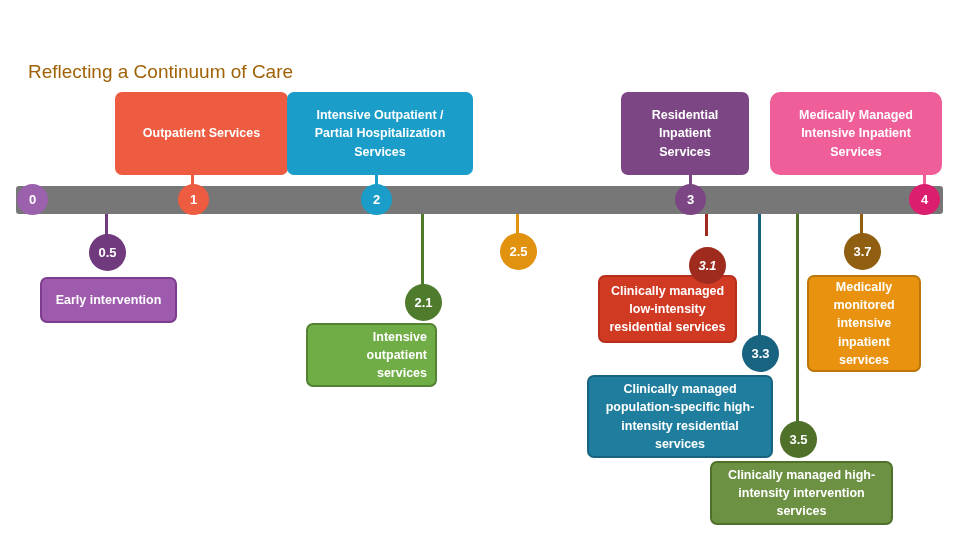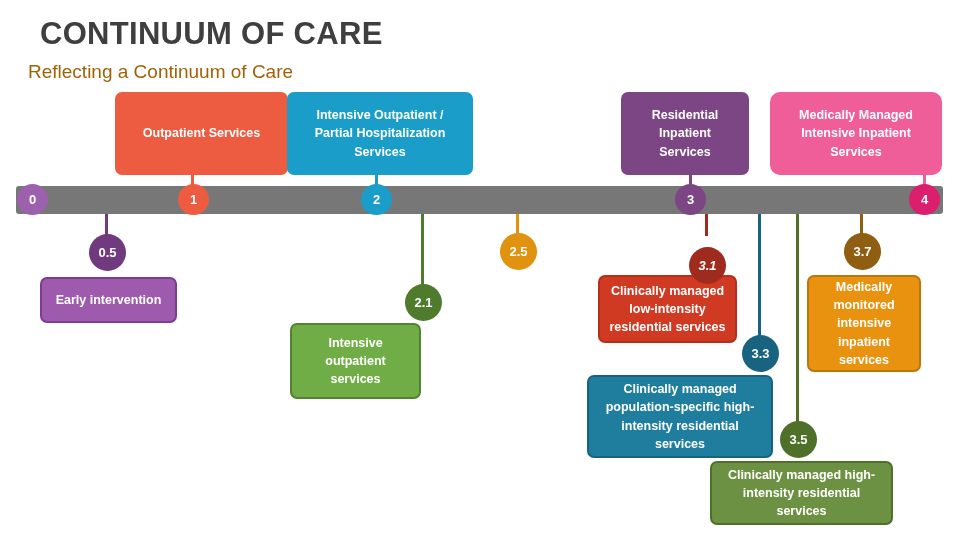--- a/index.html
+++ b/index.html
@@ -51,33 +51,32 @@
   
   .vc05{left:89px;top:234px;}
   .vc21{left:405px;top:284px;}
   .vc25{left:500px;top:233px;justify-content:center;}
   .vc31{left:689px;top:247px;font-style:italic;}
   .vc33{left:742px;top:335px;}
   .vc35{left:780px;top:421px;}
   .vc37{left:844px;top:233px;}
   
   .bb05{left:40px;top:277px;width:137px;height:46px;}
-  .bb21{left:290px;top:323px;width:131px;height:76px;}
+  .bb21{left:306px;top:323px;width:131px;height:64px;text-align:right;}
   .bb25{left:452px;top:275px;width:136px;height:68px;}
   .bb31{left:598px;top:275px;width:139px;height:68px;}
   .bb33{left:587px;top:375px;width:186px;height:83px;}
   .bb35{left:710px;top:461px;width:183px;height:64px;}
   .bb37{left:807px;top:275px;width:114px;height:97px;}
 </style>
 </head>
 <body>
 
 <div class="slide">
 
-  <div class="title">CONTINUUM OF CARE</div>
   <div class="subtitle">Reflecting a Continuum of Care</div>
 
   <div class="stem st1" style="background-color: rgb(237, 92, 64);"></div>
   <div class="stem st2" style="background-color: rgb(26, 157, 201);"></div>
   <div class="stem st3" style="background-color: rgb(124, 70, 132);"></div>
   <div class="stem st4" style="background-color: rgb(239, 94, 153);"></div>
 
   <div class="stem ss05" style="background-color: rgb(113, 57, 126);"></div>
   <div class="stem ss21" style="background-color: rgb(79, 123, 45);"></div>
   <div class="stem ss25" style="background-color: rgb(225, 146, 15);"></div>
@@ -145,19 +144,19 @@
   <div class="bbox bb21" style="background-color: rgb(113, 173, 71); border-color: rgb(84, 130, 53);">
       <span>Intensive outpatient services</span>
     </div>
   <div class="bbox bb33" style="background-color: rgb(31, 126, 158); border-color: rgb(23, 99, 128);">
       <span>Clinically managed population-specific high-intensity residential services</span>
     </div>
   <div class="bbox bb31" style="background-color: rgb(209, 58, 34); border-color: rgb(181, 47, 27);">
       <span>Clinically managed low-intensity residential services</span>
     </div>
   <div class="bbox bb35" style="background-color: rgb(109, 145, 67); border-color: rgb(79, 112, 41);">
-      <span>Clinically managed high-intensity residential services</span>
+      <span>Clinically managed high-intensity intervention services</span>
     </div>
   <div class="bbox bb37" style="background-color: rgb(232, 146, 15); border-color: rgb(188, 119, 12);">
       <span>Medically monitored intensive inpatient services</span>
     </div>
 
 </div>
 
 </body></html>

